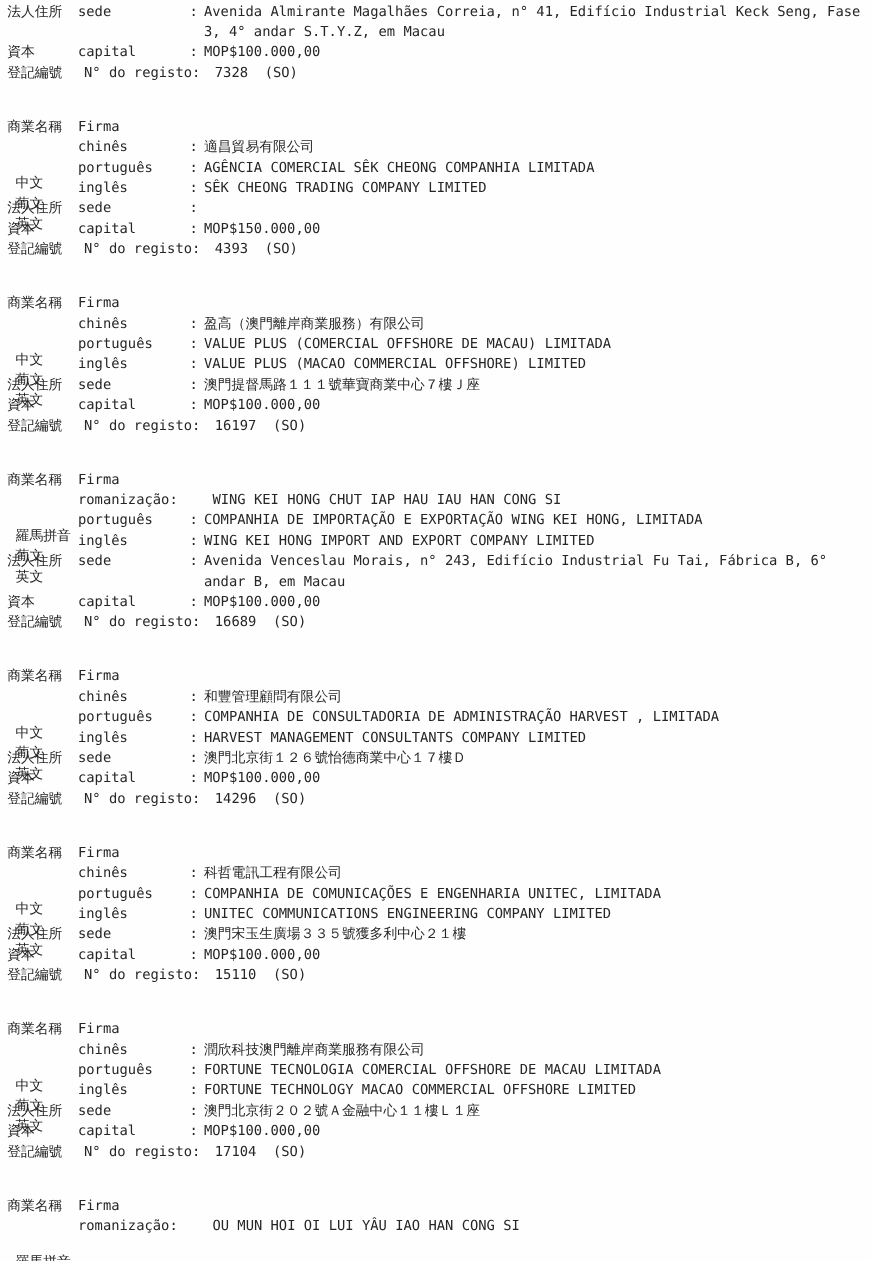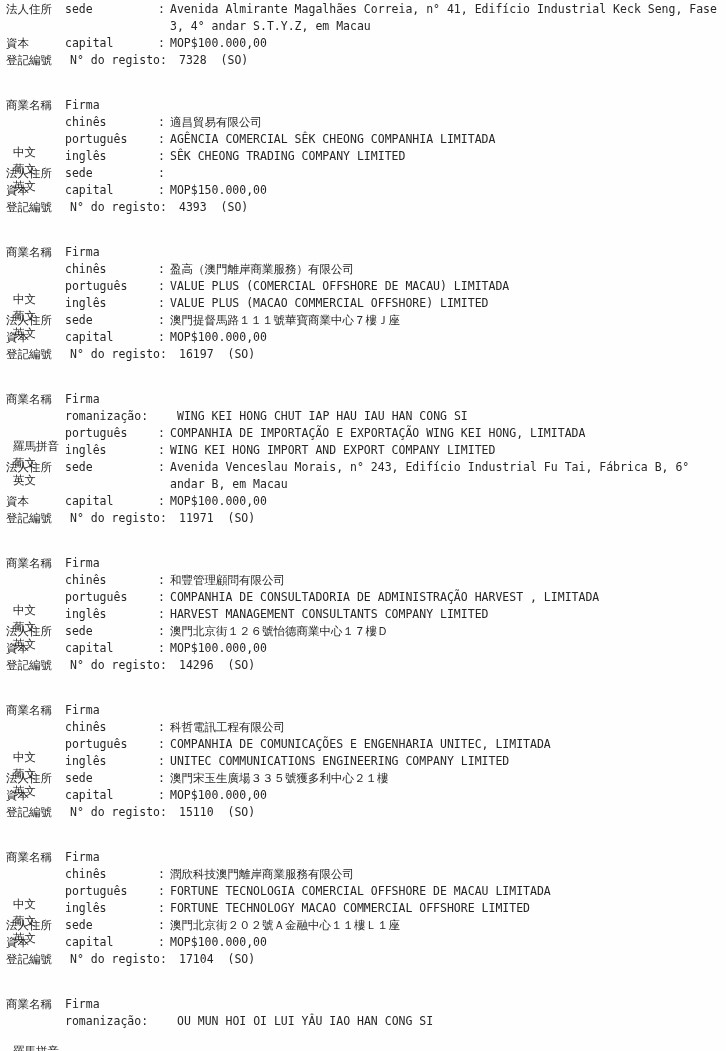--- a/index.html
+++ b/index.html
@@ -70,21 +70,21 @@
       <div class="line"><span class="zh">登記編號</span><span class="pt reg">N° do registo:</span><span class="val reg">16197  (SO)</span></div>
     </div>
     <div class="entry">
       <div class="line"><span class="zh">商業名稱</span><span class="pt">Firma</span></div>
       <div class="line"><span class="zh ind">羅馬拼音</span><span class="pt">romanização:</span><span class="val rom">WING KEI HONG CHUT IAP HAU IAU HAN CONG SI</span></div>
       <div class="line"><span class="zh ind">葡文</span><span class="pt">português</span><span class="sep">:</span><span class="val">COMPANHIA DE IMPORTAÇÃO E EXPORTAÇÃO WING KEI HONG, LIMITADA</span></div>
       <div class="line"><span class="zh ind">英文</span><span class="pt">inglês</span><span class="sep">:</span><span class="val">WING KEI HONG IMPORT AND EXPORT COMPANY LIMITED</span></div>
       <div class="line"><span class="zh">法人住所</span><span class="pt">sede</span><span class="sep">:</span><span class="val">Avenida Venceslau Morais, n° 243, Edifício Industrial Fu Tai, Fábrica B, 6°</span></div>
       <div class="line"><span class="val">andar B, em Macau</span></div>
       <div class="line"><span class="zh">資本</span><span class="pt">capital</span><span class="sep">:</span><span class="val">MOP$100.000,00</span></div>
-      <div class="line"><span class="zh">登記編號</span><span class="pt reg">N° do registo:</span><span class="val reg">11971  (SO)</span></div>
+      <div class="line"><span class="zh">登記編號</span><span class="pt reg">N° do registo:</span><span class="val reg">16689  (SO)</span></div>
     </div>
     <div class="entry">
       <div class="line"><span class="zh">商業名稱</span><span class="pt">Firma</span></div>
       <div class="line"><span class="zh ind">中文</span><span class="pt">chinês</span><span class="sep">:</span><span class="val">和豐管理顧問有限公司</span></div>
       <div class="line"><span class="zh ind">葡文</span><span class="pt">português</span><span class="sep">:</span><span class="val">COMPANHIA DE CONSULTADORIA DE ADMINISTRAÇÃO HARVEST , LIMITADA</span></div>
       <div class="line"><span class="zh ind">英文</span><span class="pt">inglês</span><span class="sep">:</span><span class="val">HARVEST MANAGEMENT CONSULTANTS COMPANY LIMITED</span></div>
       <div class="line"><span class="zh">法人住所</span><span class="pt">sede</span><span class="sep">:</span><span class="val">澳門北京街１２６號怡德商業中心１７樓Ｄ</span></div>
       <div class="line"><span class="zh">資本</span><span class="pt">capital</span><span class="sep">:</span><span class="val">MOP$100.000,00</span></div>
       <div class="line"><span class="zh">登記編號</span><span class="pt reg">N° do registo:</span><span class="val reg">14296  (SO)</span></div>
     </div>

